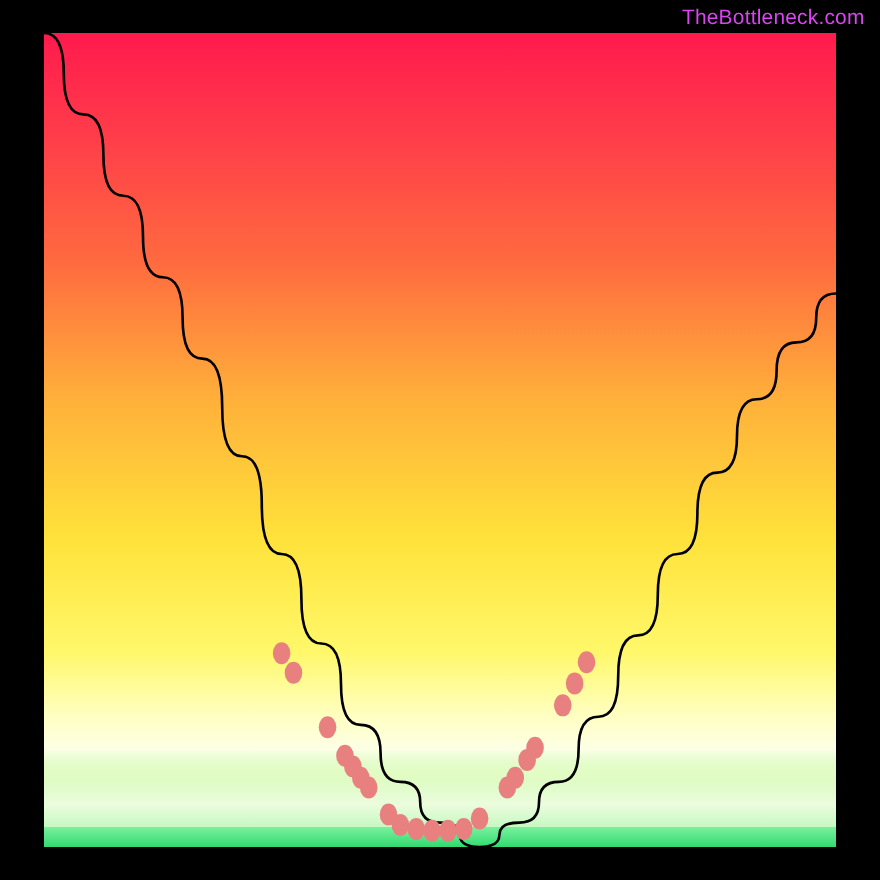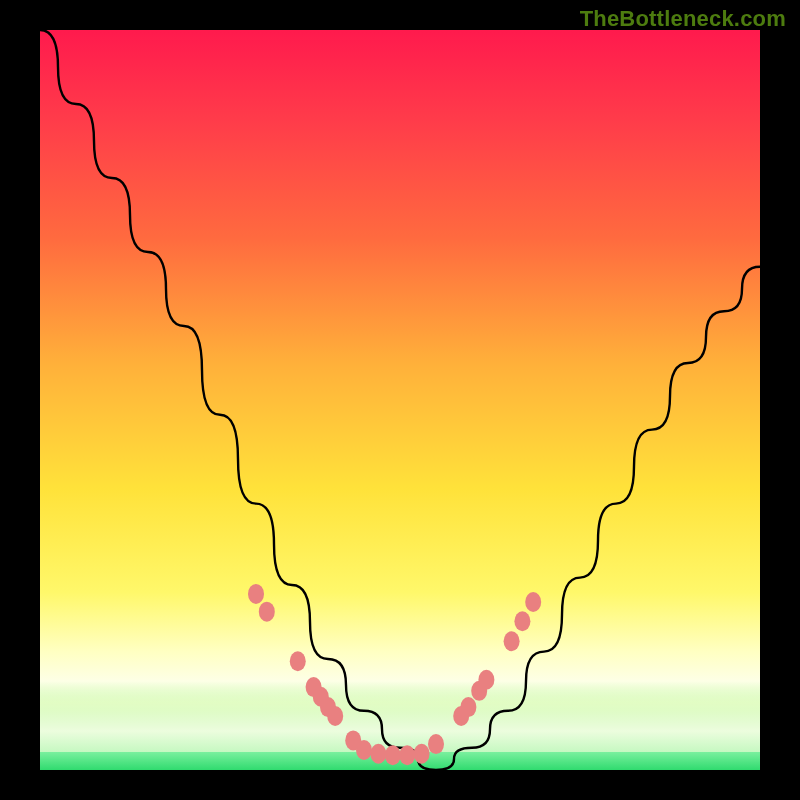--- a/index.html
+++ b/index.html
@@ -63,23 +63,23 @@
     position: absolute;
     left: 0;
     top: 0;
     width: 720px;
     height: 740px;
   }
   .watermark {
     position: absolute;
     top: 6px;
     right: 14px;
-    font-size: 22px;
-    font-weight: 700;
-    color: #4d7c0f;
+    font-size: 19px;
+    font-weight: 400;
+    color: #d946ef;
     letter-spacing: 0.2px;
   }
 </style>
 </head>
 <body>
 
 <div class="frame">
 
   <div class="plot">
     <div class="yellow-strip"></div>

